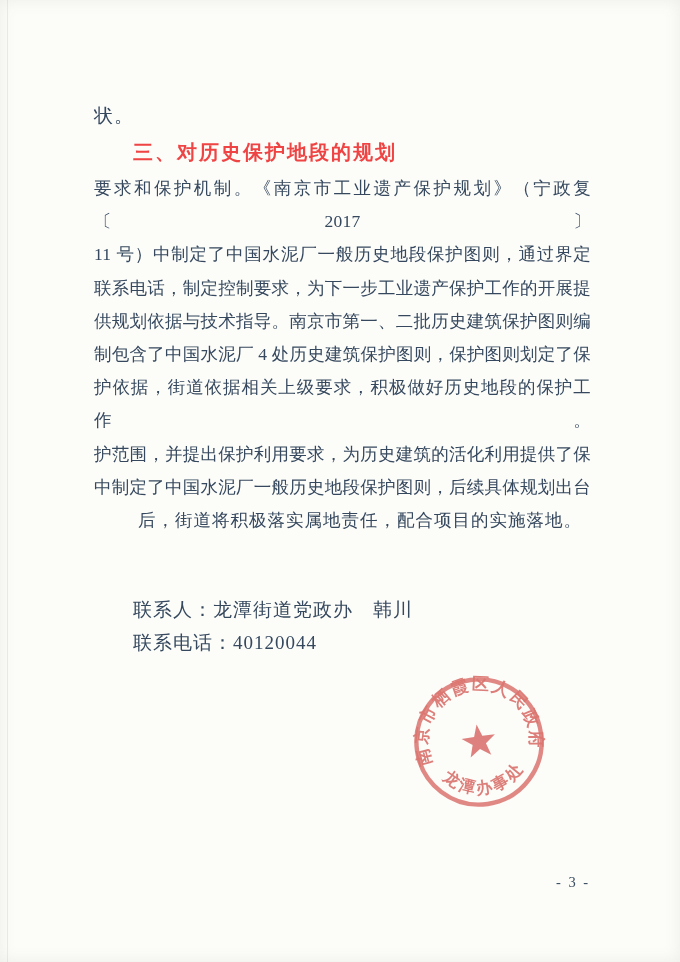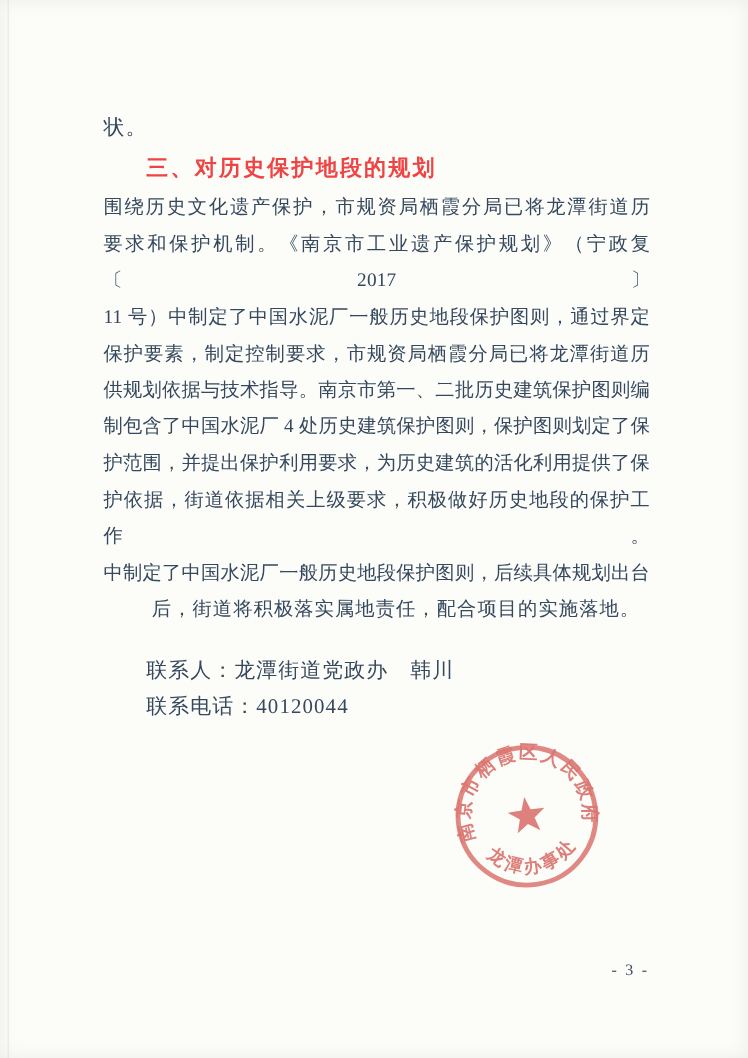--- a/index.html
+++ b/index.html
@@ -93,28 +93,27 @@
 </head>
 <body>
 
 <div class="page">
 
   <div class="carryover">状。</div>
 
   <div class="heading">三、对历史保护地段的规划</div>
 
   <div class="paragraph">
-    <div class="pline">围绕历史文化遗产保护，市规资局栖霞分局已将龙潭街道历</div>
     <div class="pline">要求和保护机制。《南京市工业遗产保护规划》（宁政复〔2017〕</div>
     <div class="pline">11 号）中制定了中国水泥厂一般历史地段保护图则，通过界定</div>
-    <div class="pline">保护要素，制定控制要求，市规资局栖霞分局已将龙潭街道历</div>
+    <div class="pline">联系电话，制定控制要求，为下一步工业遗产保护工作的开展提</div>
     <div class="pline">供规划依据与技术指导。南京市第一、二批历史建筑保护图则编</div>
     <div class="pline">制包含了中国水泥厂 4 处历史建筑保护图则，保护图则划定了保</div>
+    <div class="pline">护依据，街道依据相关上级要求，积极做好历史地段的保护工作。</div>
     <div class="pline">护范围，并提出保护利用要求，为历史建筑的活化利用提供了保</div>
-    <div class="pline">护依据，街道依据相关上级要求，积极做好历史地段的保护工作。</div>
     <div class="pline">中制定了中国水泥厂一般历史地段保护图则，后续具体规划出台</div>
     <div class="pline last">后，街道将积极落实属地责任，配合项目的实施落地。</div>
   </div>
 
   <div class="contacts">
     <div class="cline">联系人：龙潭街道党政办　韩川</div>
     <div class="cline">联系电话：40120044</div>
   </div>
 
 

